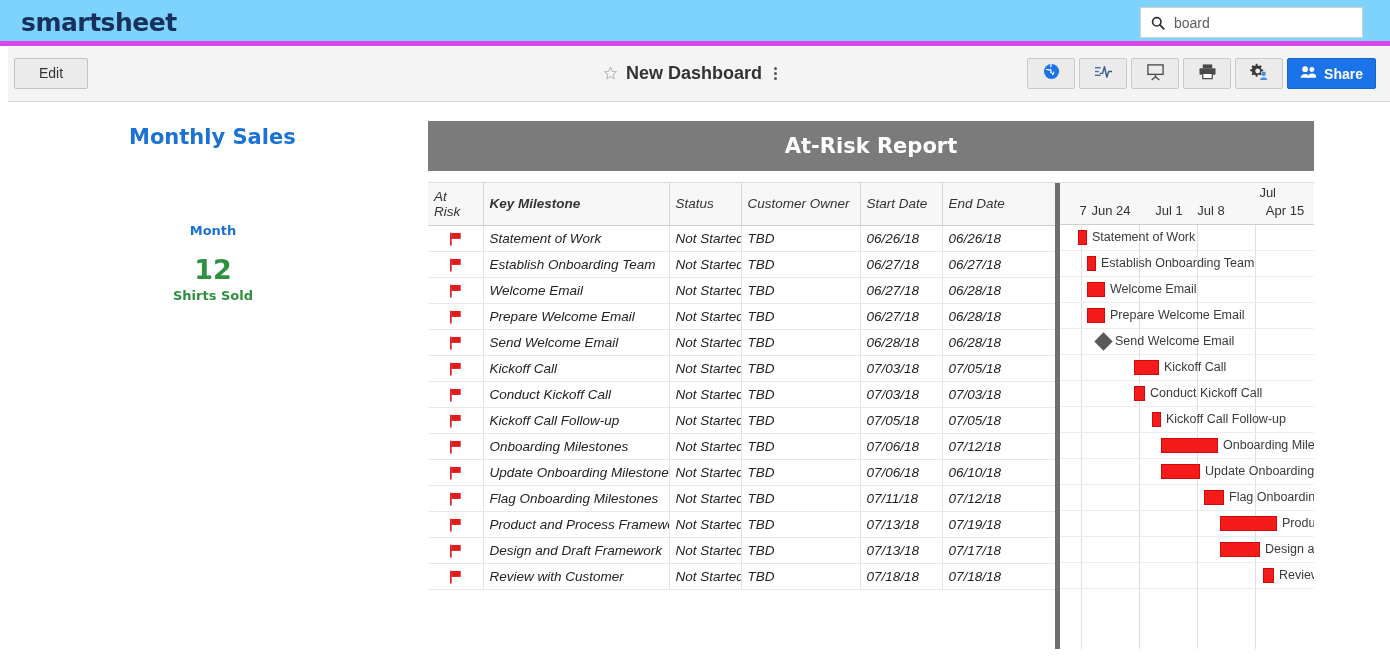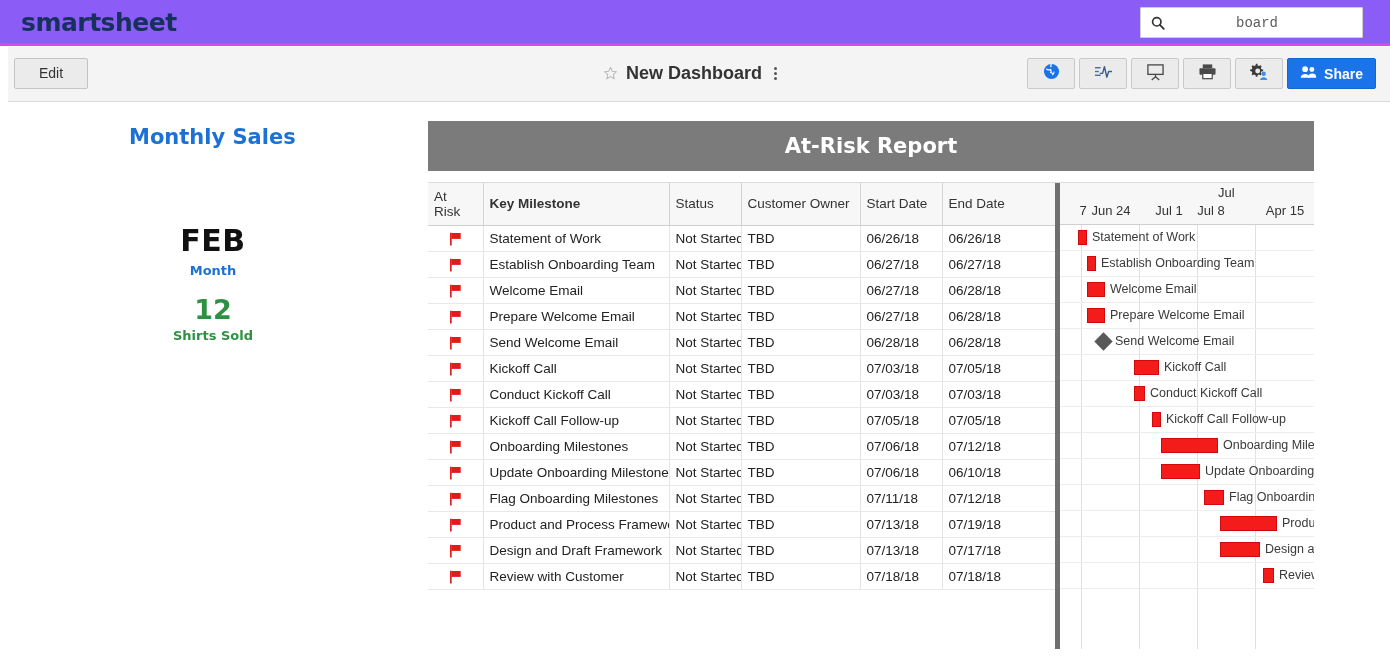--- a/index.html
+++ b/index.html
@@ -7,44 +7,44 @@
     margin: 0; padding: 0;
     width: 1390px; height: 669px;
     background: #ffffff;
     font-family: "Liberation Sans", sans-serif;
     overflow: hidden;
   }
 
   
   .brandbar {
     position: absolute; left: 0; top: 0; width: 1390px; height: 46px;
-    background: #8b5cf6;
-    border-bottom: 3px solid #d946ef;
+    background: #7dd3fc;
+    border-bottom: 5px solid #d946ef;
   }
   .logo {
     position: absolute; left: 21px; top: 8px;
     font-size: 25px; font-weight: 600; letter-spacing: -0.5px;
     color: #16325c;
     font-family: "DejaVu Sans", sans-serif;
   }
   .searchbox {
     position: absolute; right: 27px; top: 7px;
     width: 223px; height: 31px;
     border: 1px solid #d0d0d0; background: #fff;
     border-radius: 1px;
     display: flex; align-items: center;
   }
   .searchbox .s-icon {
     margin-left: 10px; margin-right: 7px;
     width: 14px; height: 14px; position: relative; flex: none;
   }
   .searchbox input {
     border: none; outline: none; background: transparent;
-    font-family: Liberation Mono, monospace;
-    font-size: 14px; color: #5c5c5c; width: 170px; text-align: center;
+    font-family: Liberation Sans, sans-serif;
+    font-size: 14px; color: #5c5c5c; width: 170px;
   }
 
   
   .toolbar {
     position: absolute; left: 8px; top: 47px; width: 1390px; height: 55px;
     background: #f4f4f4;
     border-bottom: 1px solid #d8d8d8;
   }
   .btn-edit {
     position: absolute; left: 6px; top: 11px;
@@ -118,21 +118,21 @@
   }
   .report-body {
     position: relative; margin-top: 11px;
     height: 467px; overflow: hidden;
     background: #fff;
     border-top: 1px solid #dcdcdc;
   }
 
   
   .grid { position:absolute; left:0; top:0; width: 886px; }
-  table.rpt { border-collapse: collapse; table-layout: fixed; width: 627px; }
+  table.rpt { border-collapse: collapse; table-layout: fixed; width: 627px; font-style: italic; }
   table.rpt th {
     background: #f7f7f7; border-right: 1px solid #d4d4d4; border-bottom: 1px solid #cfcfcf;
     font-size: 13.5px; color: #333; font-weight: normal;
     text-align: left; padding: 4px 6px; height: 42px; vertical-align: middle;
   }
   table.rpt th.bold { font-weight: 700; }
   table.rpt td {
     border-right: 1px solid #e4e4e4; border-bottom: 1px solid #e8e8e8;
     font-size: 13.5px; color: #222; padding: 4px 6px; height: 26px;
     vertical-align: middle; white-space: nowrap; overflow: hidden;
@@ -147,21 +147,21 @@
   .col-start   { width: 82px; }
   .col-end     { width: 113px; }
 
   
   .splitter { position:absolute; left: 627px; top: 0; width: 5px; height: 467px; background:#6f6f6f; z-index: 5;}
 
   
   .gantt { position:absolute; left: 632px; top: 0; width: 254px; height: 467px; overflow:hidden;}
   .gantt-head { height: 42px; background:#f7f7f7; border-bottom: 1px solid #cfcfcf; position:relative;}
   .gantt-month {
-    position:absolute; top: 2px; font-size: 13px; color:#333; text-align:left;
+    position:absolute; top: 2px; font-size: 13px; color:#333; text-align:right;
   }
   .gantt-weeks { position:absolute; bottom: 3px; left:0; width: 100%; height: 18px;}
   .gweek {
     position:absolute; top:0; font-size: 13px; color:#333; text-align:center; width: 58px;
   }
   .gantt-grid { position:absolute; left:0; top:42px; width: 254px; height: 425px;}
   .gvline { position:absolute; top:0; bottom:0; width:1px; background:#e0e0e0; }
   .growline { position:absolute; left:0; width: 254px; height:1px; background:#ededed;}
   .gbar {
     position:absolute; height: 15px; background:#f41b1b; border:1px solid #d00a0a;
@@ -276,21 +276,20 @@
       <span>Share</span>
     </div>
   </div>
 </div>
 
 <div class="canvas">
 
   <div class="metric-widget">
     <div class="metric-title">Monthly Sales</div>
     <div class="metric-body">
-      <div class="metric-big">FEB</div>
       <div class="metric-lbl1">Month</div>
       <div class="metric-num2">12</div>
       <div class="metric-lbl2">Shirts Sold</div>
     </div>
   </div>
 
   <div class="report-widget">
     <div class="report-header">
       <span>At-Risk Report</span>
     </div>

